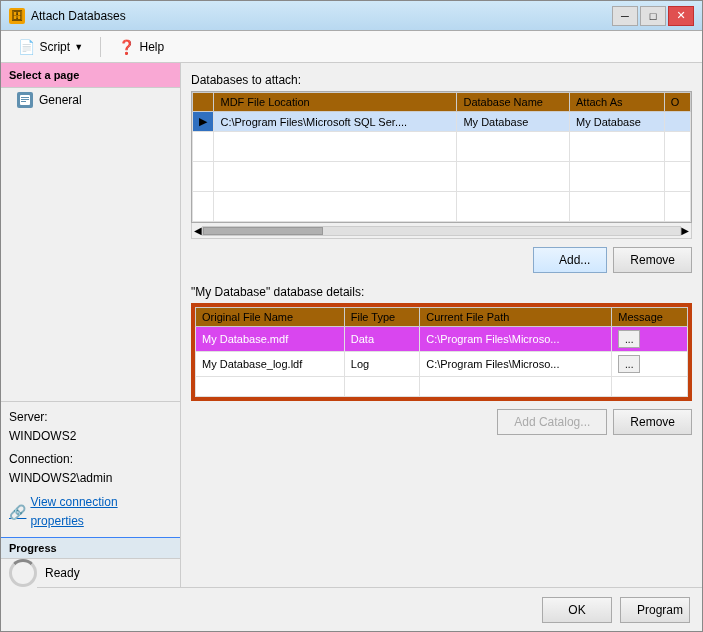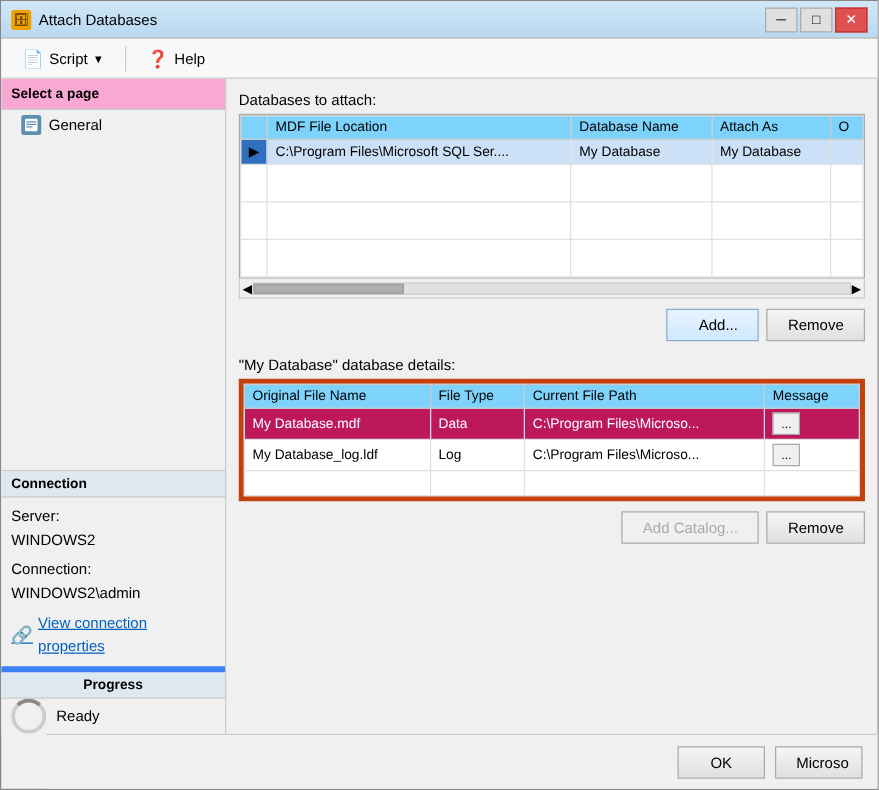--- a/index.html
+++ b/index.html
@@ -17,31 +17,31 @@
     .toolbar-divider { width: 1px; height: 20px; background: #ccc; margin: 0 4px; }
     .main-content { display: flex; flex: 1; overflow: hidden; }
     .left-panel { width: 180px; background: #f0f0f0; border-right: 1px solid #ccc; display: flex; flex-direction: column; }
     .left-section { padding: 6px 8px; font-weight: bold; background: #f9a8d4; border-bottom: 1px solid #ccc; font-size: 11px; }
     .left-item { padding: 4px 16px; display: flex; align-items: center; gap: 6px; cursor: pointer; }
     .left-item-icon { width: 16px; height: 16px; background: #4080c0; border-radius: 2px; display: flex; align-items: center; justify-content: center; color: white; font-size: 8px; }
     .connection-section { margin-top: auto; border-top: 1px solid #ccc; }
     .section-header { padding: 4px 8px; font-weight: bold; background: #dde8f0; border-bottom: 1px solid #ccc; font-size: 11px; }
     .connection-info { padding: 6px 8px; line-height: 1.6; }
     .link-text { color: #0060c0; text-decoration: underline; cursor: pointer; display: flex; align-items: center; gap: 4px; margin-top: 4px; }
-    .progress-section { border-top: 5px solid #3b82f6; text-align: center; }
+    .progress-section { border-top: 1px solid #3b82f6; }
     .progress-content { padding: 0 8px; display: flex; align-items: center; gap: 8px; }
     .spinner { width: 28px; height: 28px; border-radius: 50%; border: 3px solid #ccc; border-top: 3px solid #888; }
     .right-panel { flex: 1; padding: 10px; display: flex; flex-direction: column; gap: 8px; overflow: hidden; }
     .section-label { font-weight: normal; margin-bottom: 4px; font-size: 12px; }
     .table-container { border: 1px solid #aaa; background: white; overflow: hidden; }
     table { width: 100%; border-collapse: collapse; }
-    th { background: #7dd3fc; border: 1px solid #ccc; padding: 3px 6px; text-align: left; font-weight: normal; font-size: 11px; white-space: nowrap; }
+    th { background: #a16207; border: 1px solid #ccc; padding: 3px 6px; text-align: left; font-weight: normal; font-size: 11px; white-space: nowrap; }
     td { border: 1px solid #e0e0e0; padding: 3px 6px; font-size: 11px; white-space: nowrap; }
     tr.selected td { background: #cce0f8; }
-    tr.selected-blue td { background: #be185d; color: white; }
+    tr.selected-blue td { background: #d946ef; color: white; }
     .row-header { width: 20px; background: #f0f0f0; border: 1px solid #ddd; }
     .row-header.selected { background: #3070c0; }
     .scrollbar-area { height: 16px; background: #f0f0f0; border: 1px solid #ccc; border-top: none; display: flex; align-items: center; padding: 0 2px; }
     .scrollbar-track { flex: 1; height: 10px; background: #e0e0e0; border: 1px solid #ccc; position: relative; }
     .scrollbar-thumb { width: 120px; height: 8px; background: #b0b0b0; position: absolute; left: 0; top: 0; border: 1px solid #999; }
     .btn-row { display: flex; justify-content: flex-end; gap: 6px; }
     .btn { padding: 4px 16px; border: 1px solid #aaa; background: linear-gradient(to bottom, #f5f5f5, #e0e0e0); cursor: pointer; height: 26px; font-size: 12px; }
     .btn:disabled { color: #aaa; cursor: default; background: #f0f0f0; }
     .btn.highlighted { border-color: #88aacc; background: linear-gradient(to bottom, #e8f4ff, #d0e8ff); padding-left: 25px; }
     .db-details-label { font-size: 12px; margin: 4px 0; }
@@ -92,21 +92,20 @@
               <rect x="2" y="5" width="8" height="1" fill="#6090b0"></rect>
               <rect x="2" y="7" width="5" height="1" fill="#6090b0"></rect>
             </svg>
         </div>
         <span>General</span>
       </div>
 
       <div style="flex:1;"></div>
 
       <div class="connection-section">
-        <div class="section-header">Connection</div>
         <div class="connection-info">
           <div>Server:</div>
           <div>WINDOWS2</div>
           <div style="margin-top:4px;">Connection:</div>
           <div>WINDOWS2\admin</div>
           <div class="link-text">
             <span style="font-size:14px;">🔗</span>
             <span>View connection properties</span>
           </div>
         </div>
@@ -225,15 +224,15 @@
 
       <div class="btn-row">
         <button class="btn" disabled="">Add Catalog...</button>
         <button class="btn">Remove</button>
       </div>
     </div>
   </div>
 
   <div class="bottom-bar">
     <button class="btn" style="width:70px;">OK</button>
-    <button class="btn" style="width:70px;">Microso</button>
+    <button class="btn" style="width:70px;">Program</button>
   </div>
 </div>
 
 </body></html>

